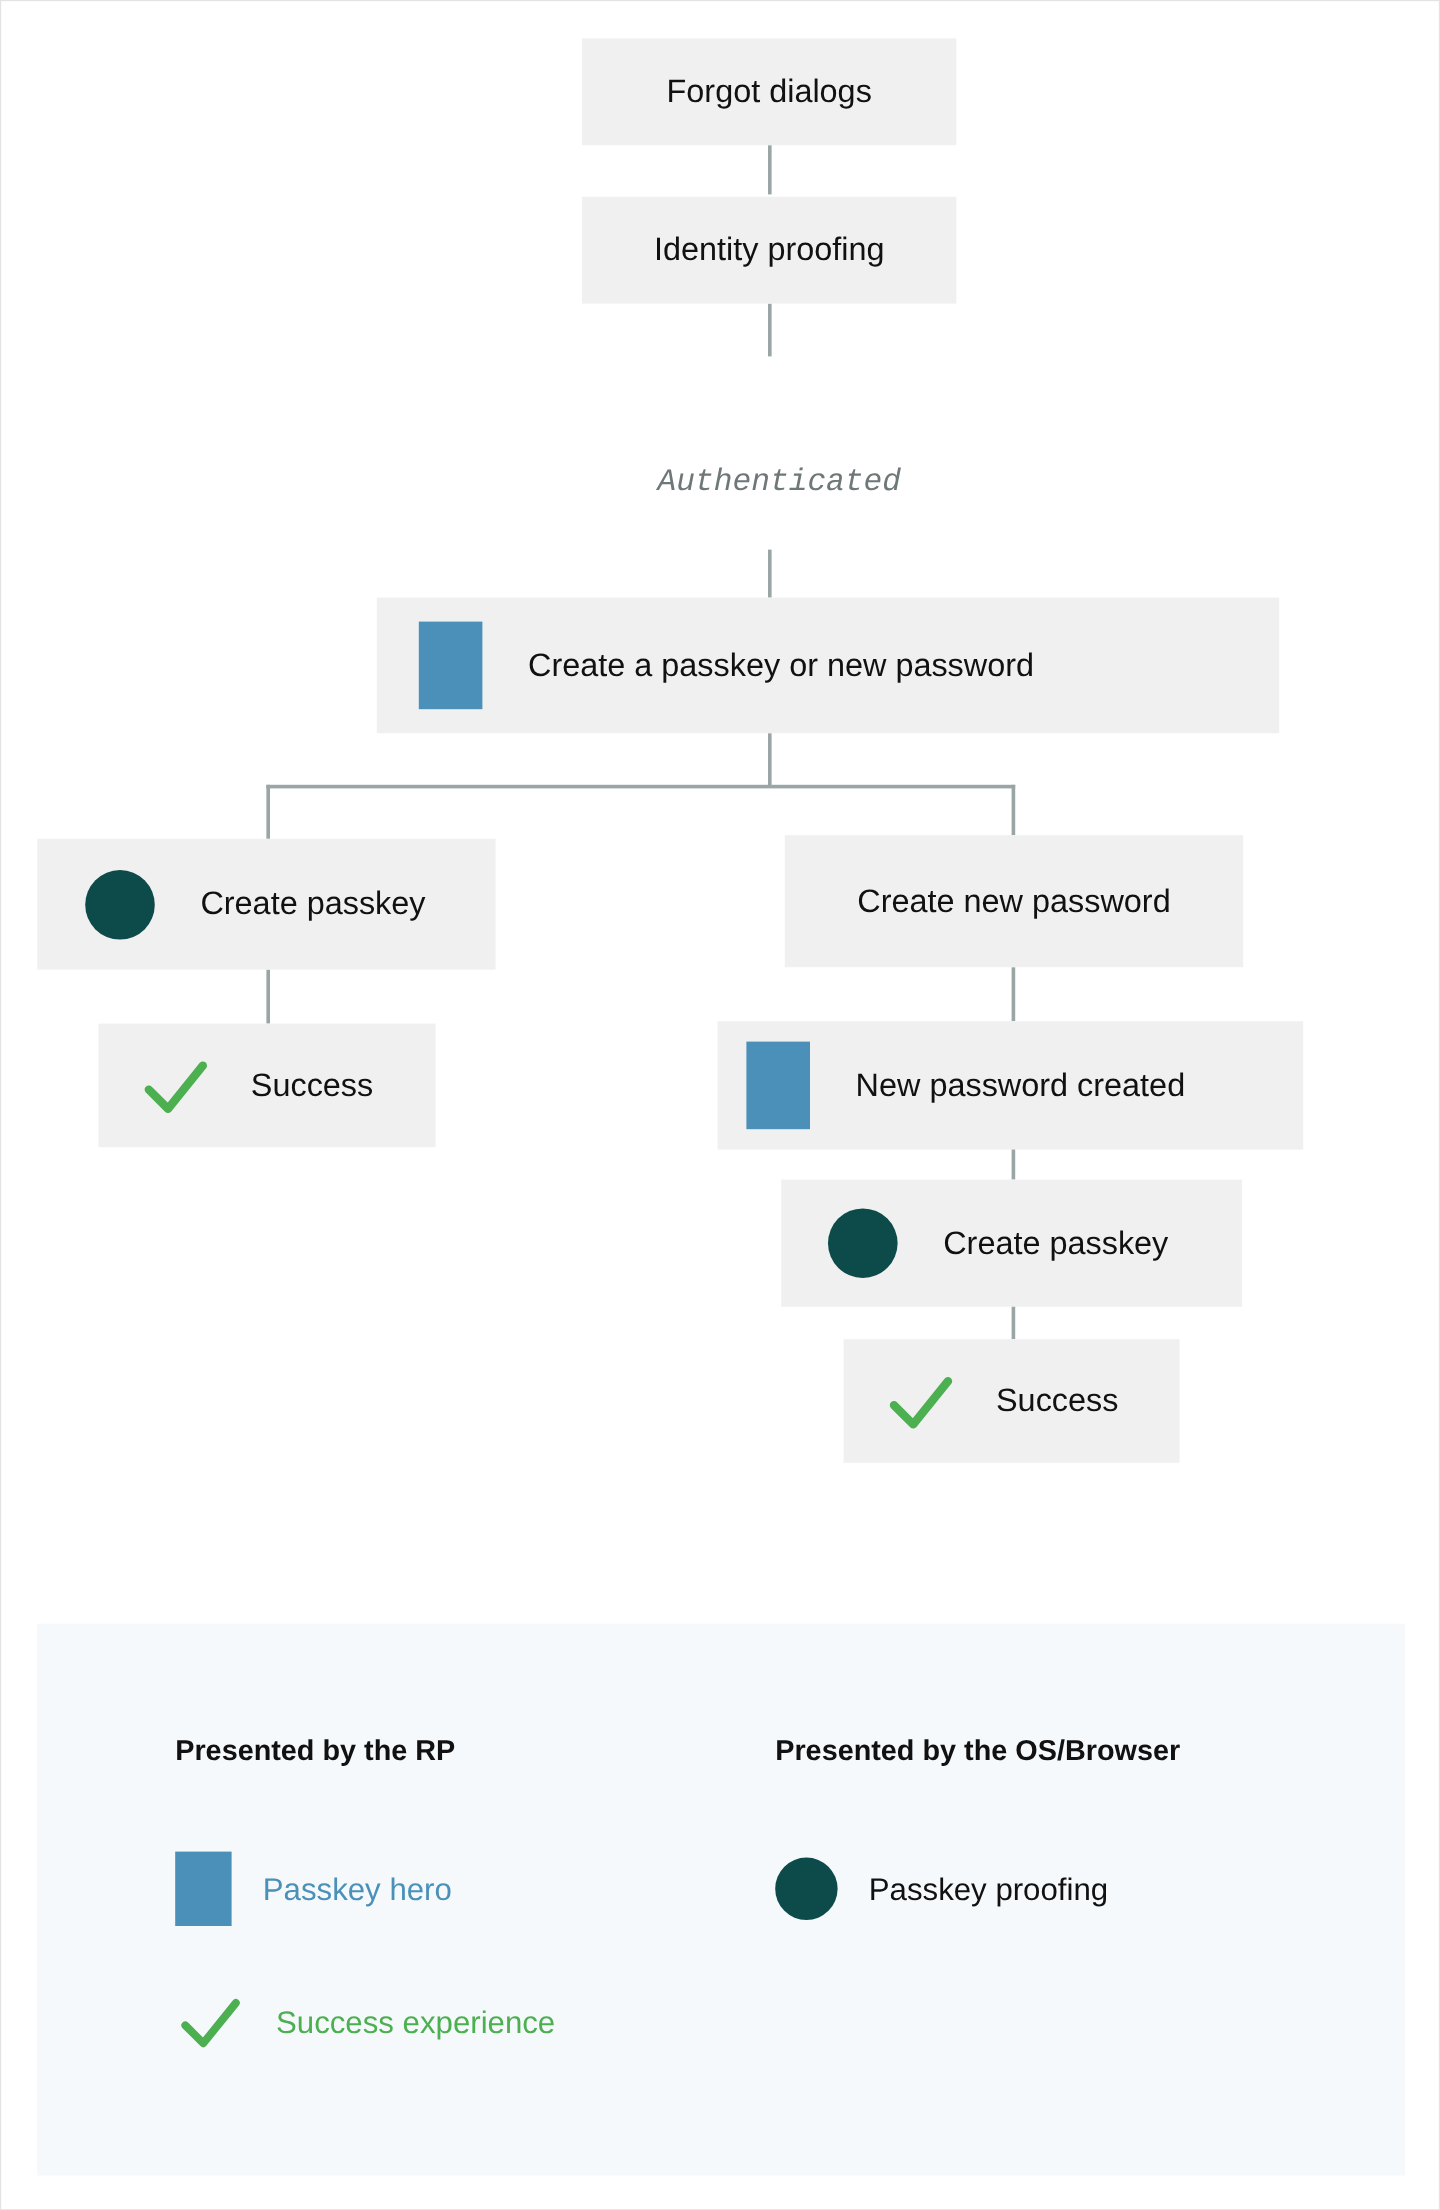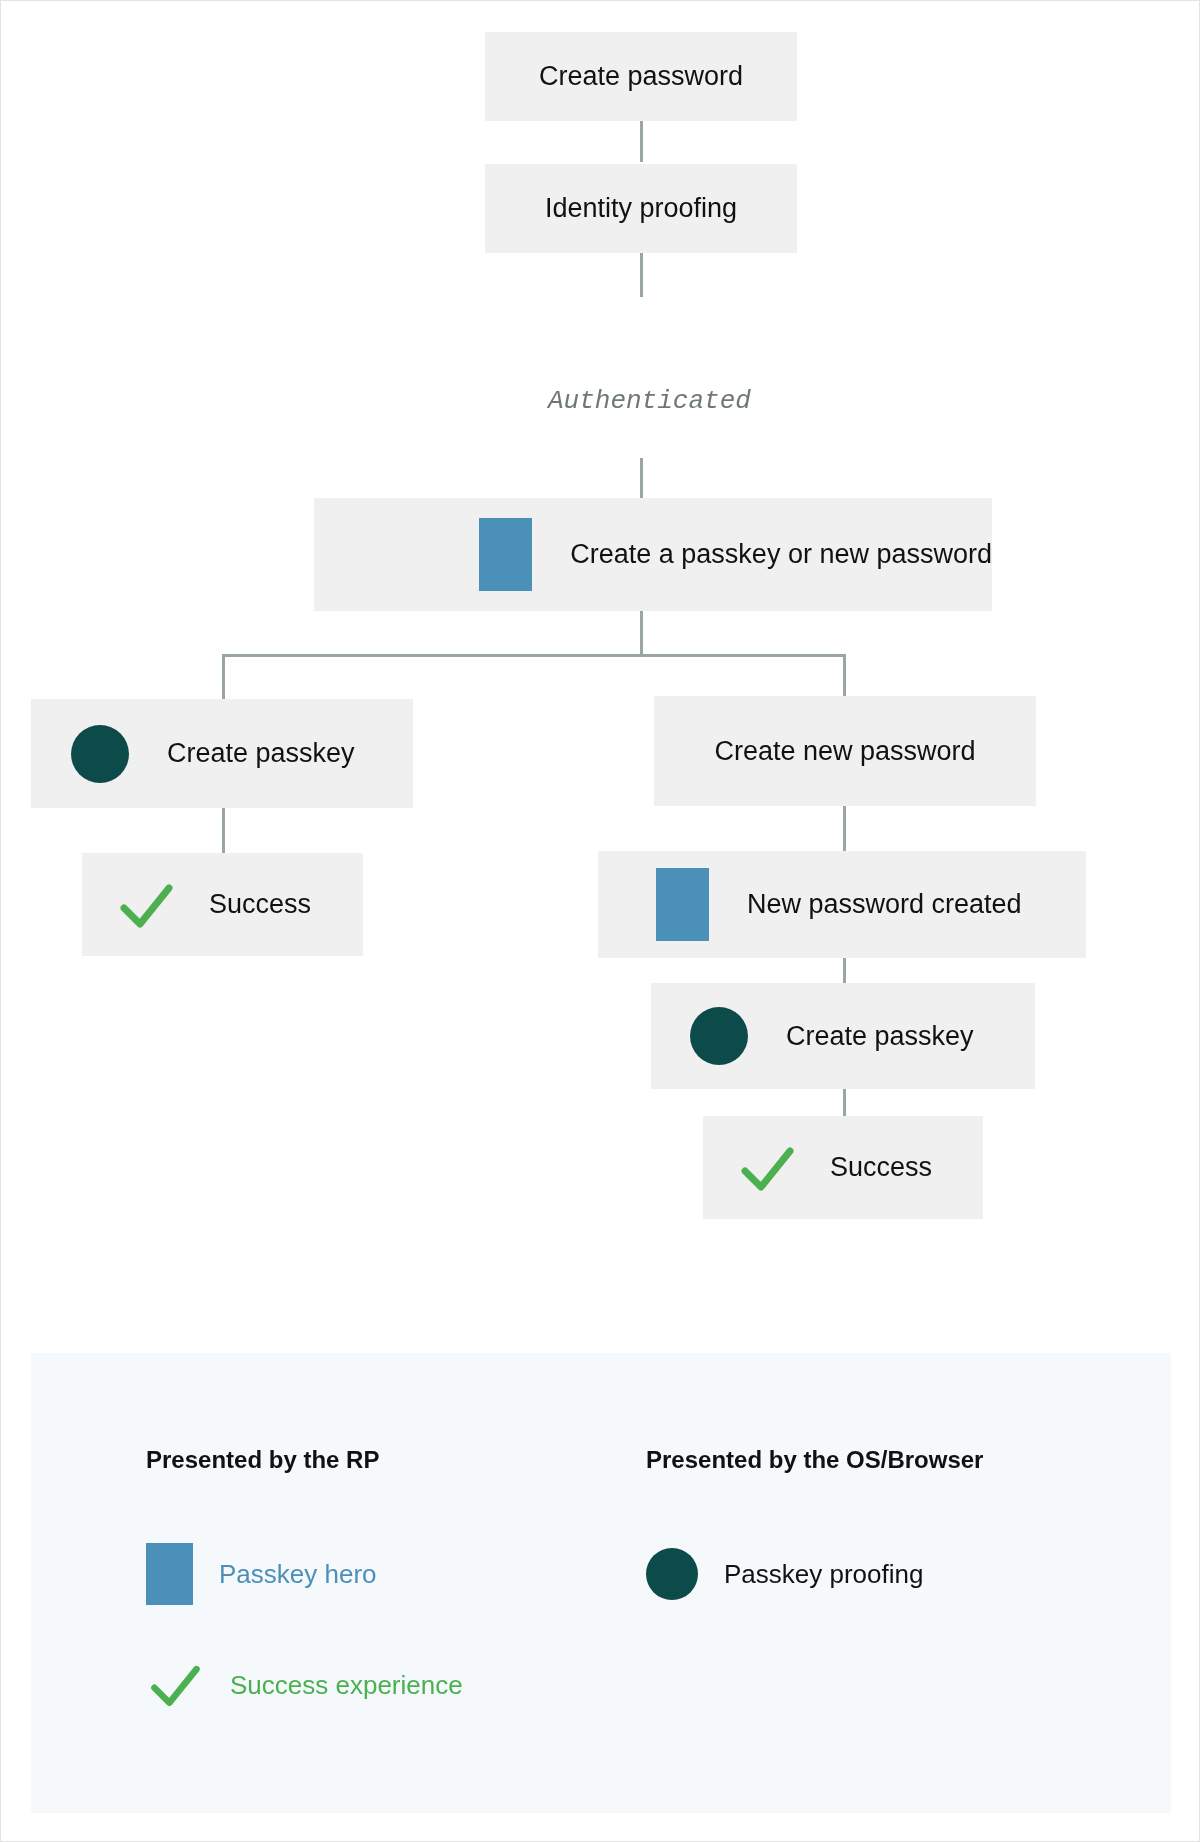--- a/index.html
+++ b/index.html
@@ -51,30 +51,30 @@
 
   <div class="edge v" style="left:221px;top:807px;width:3px;height:45px;"></div>
 
   <div class="edge v" style="left:842px;top:805px;width:3px;height:45px;"></div>
 
   <div class="edge v" style="left:842px;top:938px;width:3px;height:44px;"></div>
 
   <div class="edge v" style="left:842px;top:1070px;width:3px;height:45px;"></div>
 
   <div class="node centered" style="left:484px;top:31px;width:312px;height:89px;">
-    <span class="label">Create password</span>
+    <span class="label">Forgot dialogs</span>
   </div>
 
   <div class="node centered" style="left:484px;top:163px;width:312px;height:89px;">
     <span class="label">Identity proofing</span>
   </div>
 
   <div class="edgelabel" style="left:547px;top:385px;">Authenticated</div>
 
-  <div class="node" style="left:313px;top:497px;width:678px;height:113px;padding-left:35px;gap:38px;justify-content:flex-end;">
+  <div class="node" style="left:313px;top:497px;width:752px;height:113px;padding-left:35px;gap:38px;">
     <span class="sq"></span>
     <span class="label">Create a passkey or new password</span>
   </div>
 
   <div class="node" style="left:30px;top:698px;width:382px;height:109px;padding-left:40px;gap:38px;">
     <span class="circ"></span>
     <span class="label">Create passkey</span>
   </div>
 
   <div class="node" style="left:81px;top:852px;width:281px;height:103px;padding-left:33px;gap:32px;">
@@ -83,21 +83,21 @@
         <polyline points="9,34 25,50 54,14" fill="none" stroke="#4caf50" stroke-width="7" stroke-linecap="round" stroke-linejoin="round"></polyline>
       </svg>
     </span>
     <span class="label">Success</span>
   </div>
 
   <div class="node centered" style="left:653px;top:695px;width:382px;height:110px;">
     <span class="label">Create new password</span>
   </div>
 
-  <div class="node" style="left:597px;top:850px;width:488px;height:107px;padding-left:58px;gap:38px;">
+  <div class="node" style="left:597px;top:850px;width:488px;height:107px;padding-left:24px;gap:38px;">
     <span class="sq"></span>
     <span class="label">New password created</span>
   </div>
 
   <div class="node" style="left:650px;top:982px;width:384px;height:106px;padding-left:39px;gap:38px;">
     <span class="circ"></span>
     <span class="label">Create passkey</span>
   </div>
 
   <div class="node" style="left:702px;top:1115px;width:280px;height:103px;padding-left:33px;gap:32px;">

